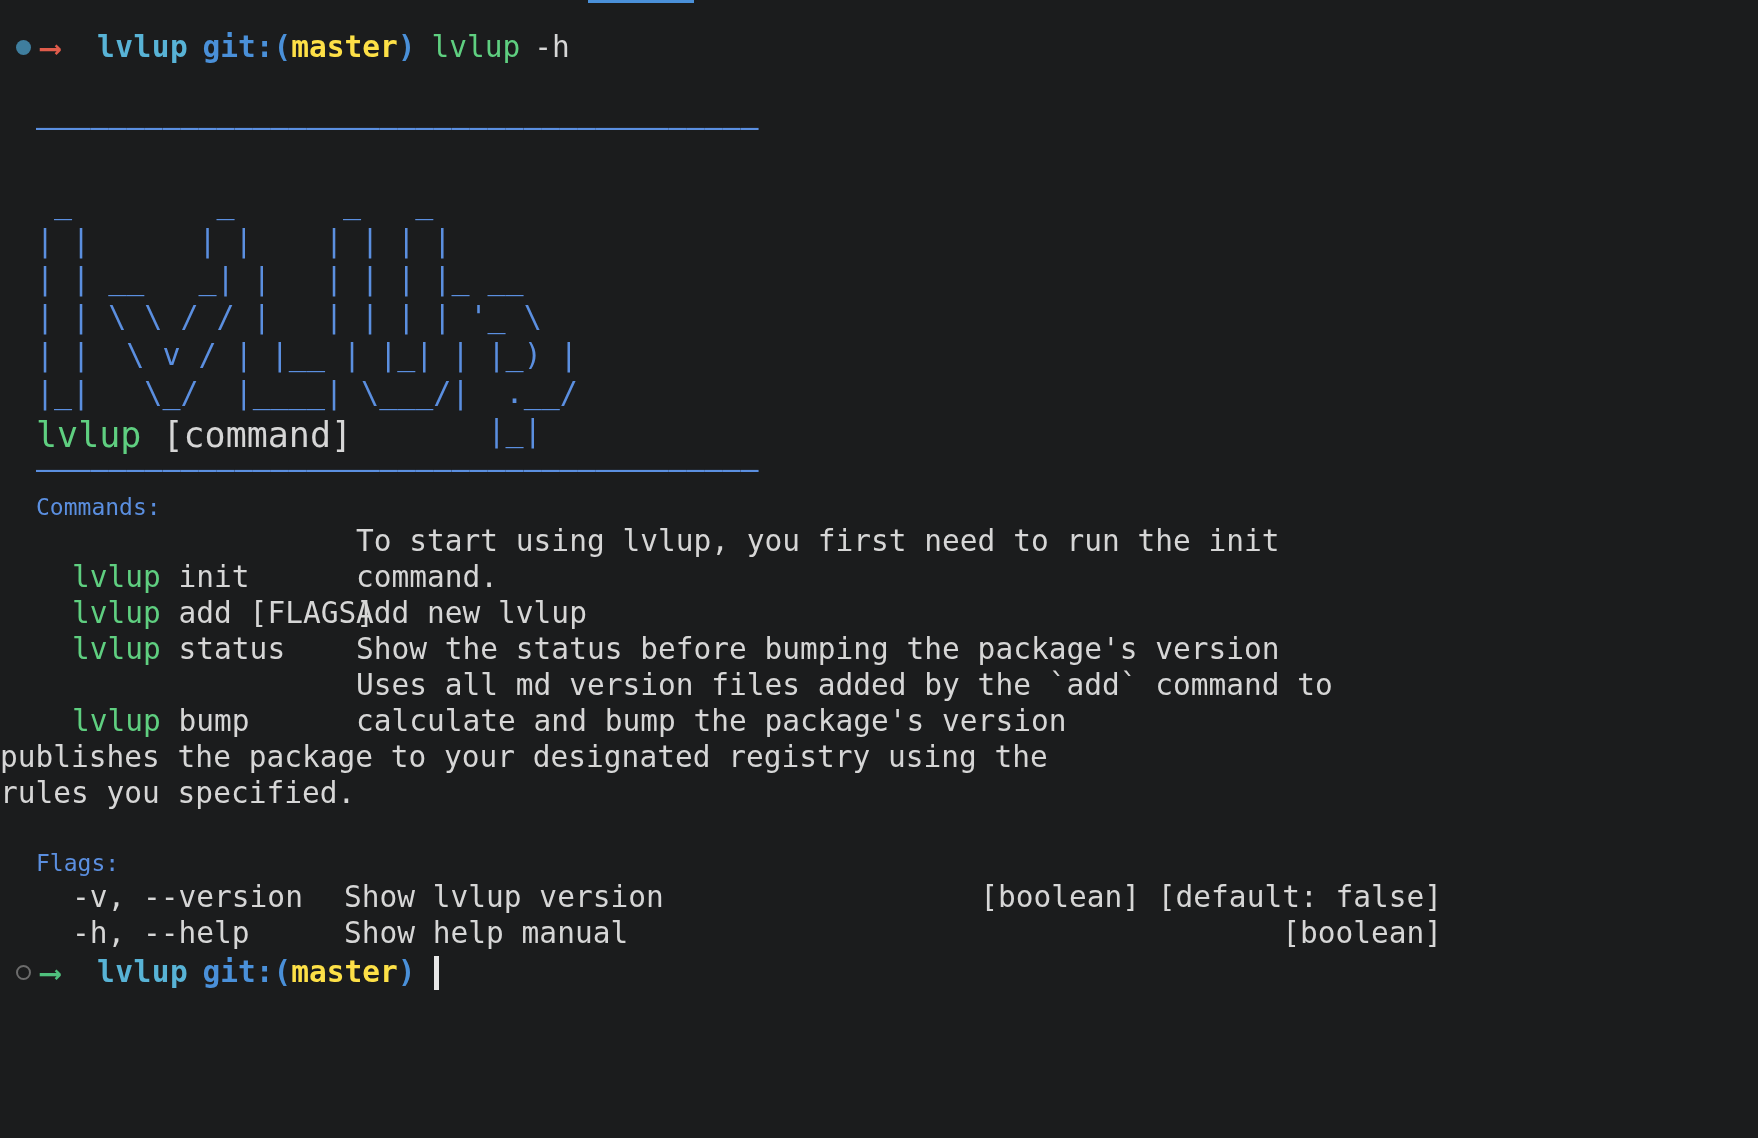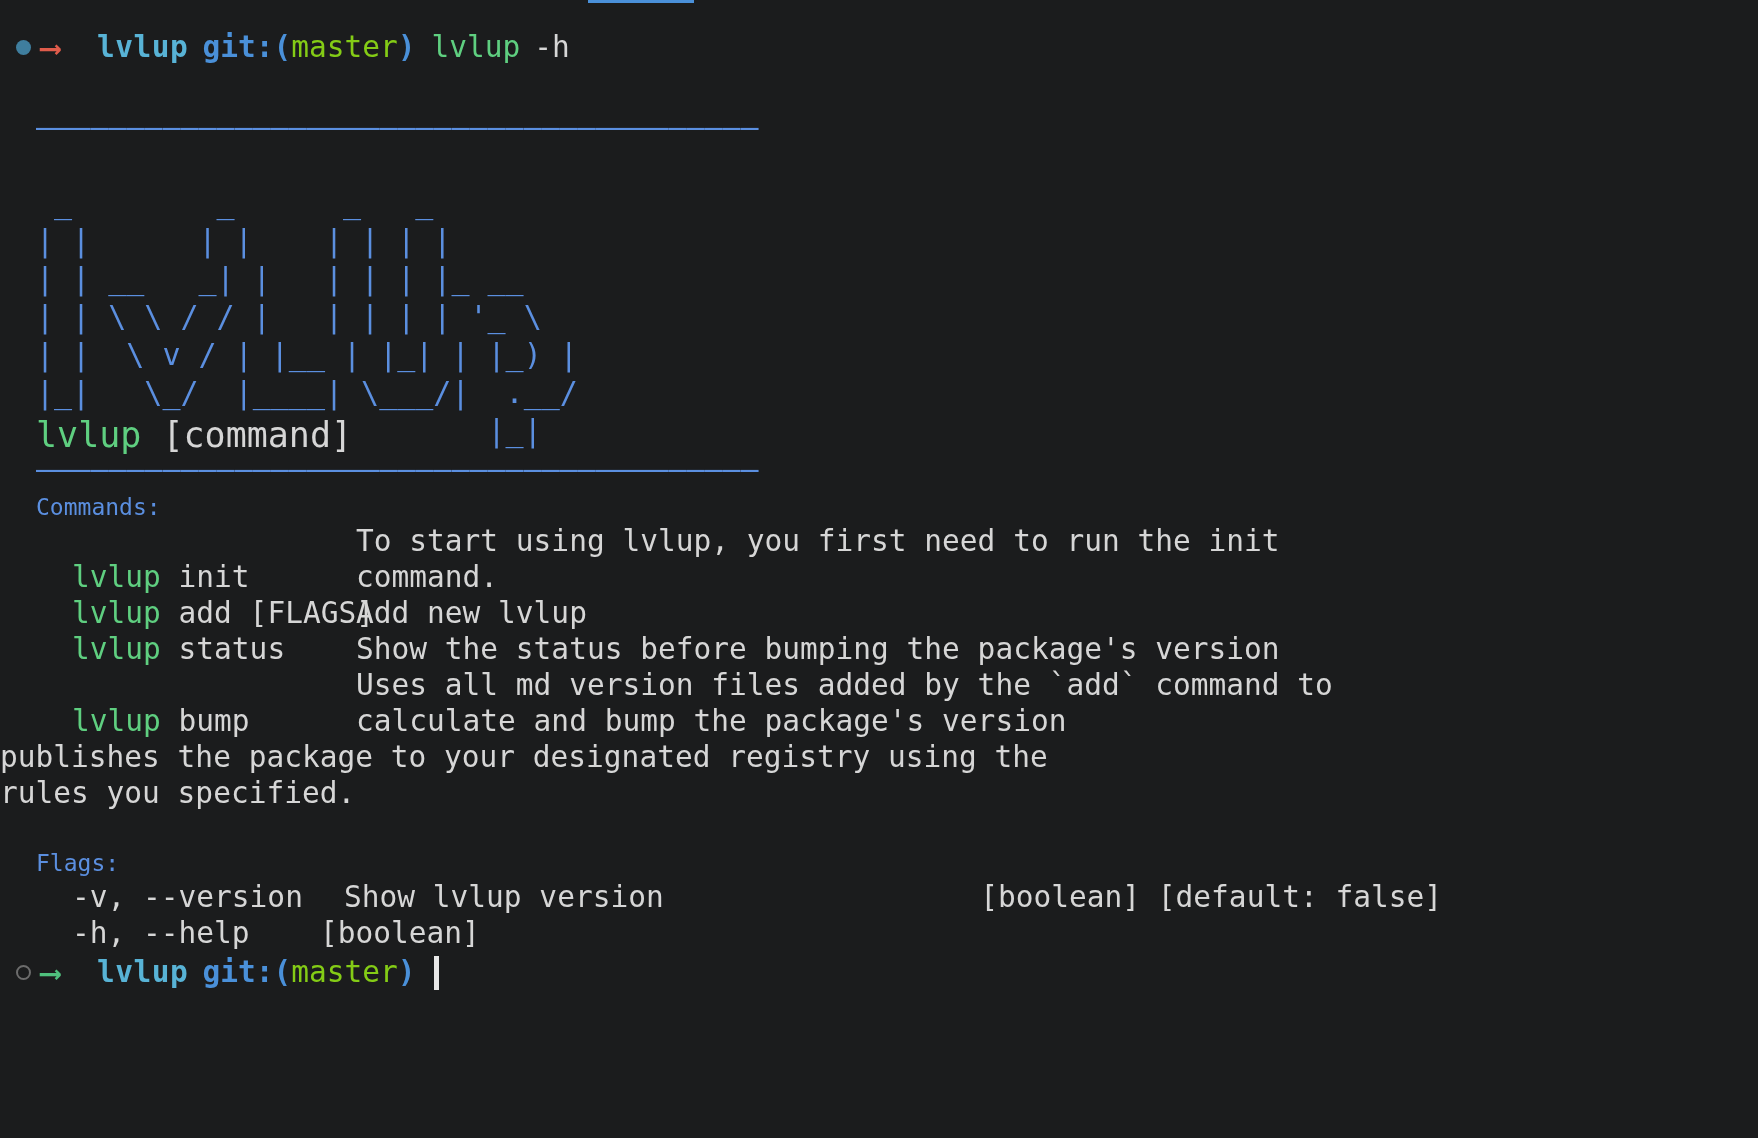--- a/index.html
+++ b/index.html
@@ -78,21 +78,21 @@
     font-weight: bold;
     letter-spacing: 0.5px;
   }
   .p-git {
     color: #4a90d9;
     font-weight: bold;
     margin-left: 14px;
   }
   .p-colon { color: #4a90d9; font-weight: bold; }
   .p-paren { color: #4a90d9; font-weight: bold; }
-  .p-branch { color: #84cc16; font-weight: normal; }
+  .p-branch { color: #fde047; font-weight: bold; }
   .p-cmd { color: #5fcf80; margin-left: 16px; }
   .p-arg { color: #d6d6d6; margin-left: 14px; }
 
   .cursor {
     display: inline-block;
     width: 5px;
     height: 34px;
     background: #e8e8e8;
     margin-left: 18px;
     vertical-align: middle;
@@ -258,20 +258,21 @@
   <div class="section-title flags">Flags:</div>
 
   <div class="flag-table">
     <div class="flag-row">
       <span class="flag-name">-v, --version</span>
       <span class="flag-desc">Show lvlup version</span>
       <span class="flag-meta">[boolean] [default: false]</span>
     </div>
     <div class="flag-row">
       <span class="flag-name">-h, --help</span>
+      <span class="flag-desc">Show help manual</span>
       <span class="flag-meta">[boolean]</span>
     </div>
   </div>
 
   <div class="prompt-row last">
     <span class="bullet hollow"></span>
     <span class="arrow green">⟶</span>
     <span class="p-dir">lvlup</span>
     <span class="p-git">git</span>
     <span class="p-colon">:</span>

